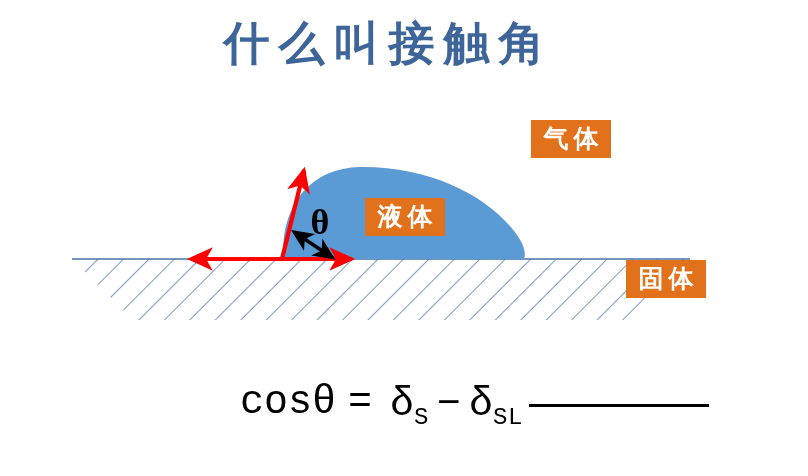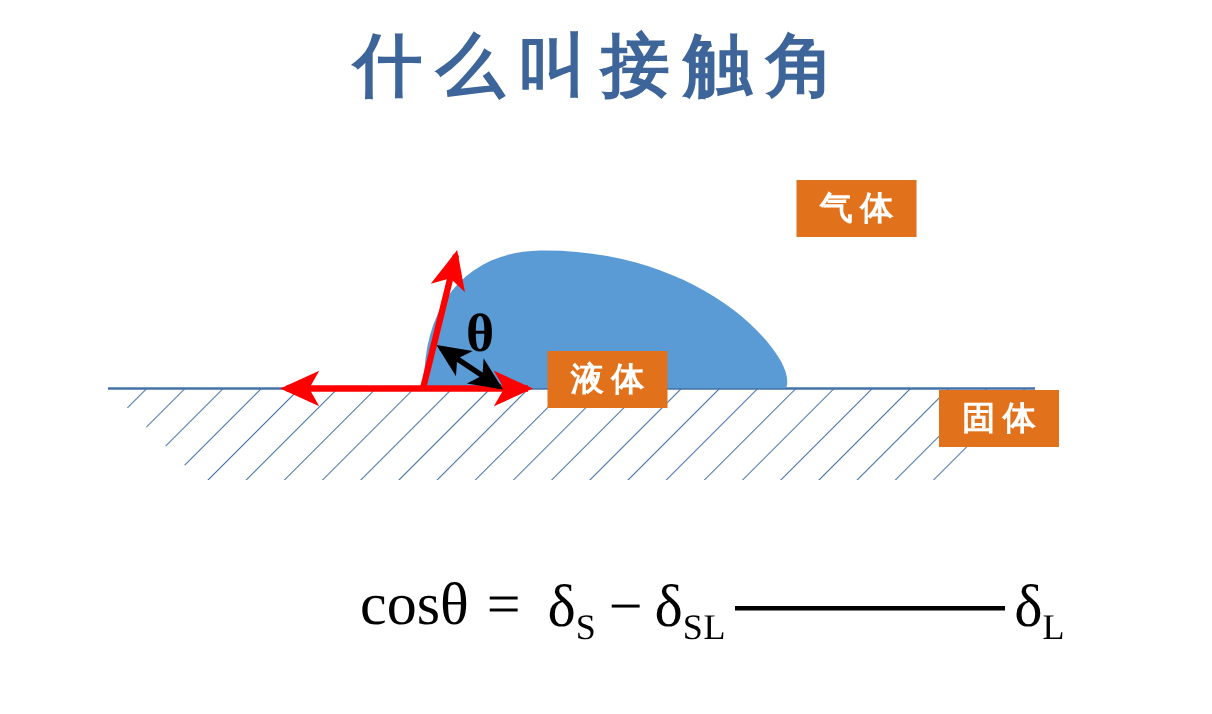--- a/index.html
+++ b/index.html
@@ -32,51 +32,50 @@
     width: 768px;
     text-align: center;
     color: #3d6599;
     font-family: "Liberation Serif", "DejaVu Serif", serif;
     font-size: 46px;
     font-weight: 700;
     letter-spacing: 9px;
     text-indent: 9px;
     line-height: 56px;
     white-space: nowrap;
-    padding-left: 12px;
   }
 
   
   #figure-svg {
     position: absolute;
     left: 0;
     top: 0;
     width: 808px;
     height: 476px;
   }
 
   
   .phase-label {
     position: absolute;
     background: #e1711a;
     color: #ffffff;
     font-family: "Liberation Serif", "DejaVu Serif", serif;
     font-weight: 700;
-    font-size: 22px;
+    font-size: 25px;
     letter-spacing: 5px;
     text-indent: 5px;
     text-align: center;
     line-height: 38px;
     height: 38px;
     box-sizing: border-box;
     white-space: nowrap;
     user-select: none;
   }
   #label-gas   { left: 531px; top: 120px; width: 80px; }
-  #label-liquid{ left: 365px; top: 198px; width: 80px; margin-top: 36px; }
+  #label-liquid{ left: 365px; top: 198px; width: 80px; }
   #label-solid { left: 626px; top: 260px; width: 80px; }
 
   
   #theta-symbol {
     position: absolute;
     left: 304px;
     top: 202px;
     width: 32px;
     height: 40px;
     color: #000000;
@@ -89,21 +88,21 @@
   }
 
   
   #formula {
     position: absolute;
     left: 240px;
     top: 340px;
     width: 330px;
     height: 130px;
     color: #000000;
-    font-family: Liberation Serif, serif;
+    font-family: Liberation Mono, monospace;
     display: flex;
     align-items: center;
     justify-content: flex-start;
   }
   .formula-lhs {
     font-size: 40px;
     line-height: 1;
     white-space: nowrap;
     padding-bottom: 4px;
   }
@@ -202,19 +201,16 @@
   <div class="phase-label" id="label-solid">固体</div>
 
   <div id="formula">
     <span class="formula-lhs">cosθ</span>
     <span class="formula-eq">=</span>
     <span class="fraction">
       <span class="frac-num">
         <span>δ</span><span class="sub">S</span><span class="op-minus">−</span><span>δ</span><span class="sub">SL</span>
       </span>
       <span class="frac-bar"></span>
-      <span class="frac-den">
-        <span>δ</span><span class="sub">L</span>
-      </span>
     </span>
   </div>
 
 </div>
 
 </body></html>

